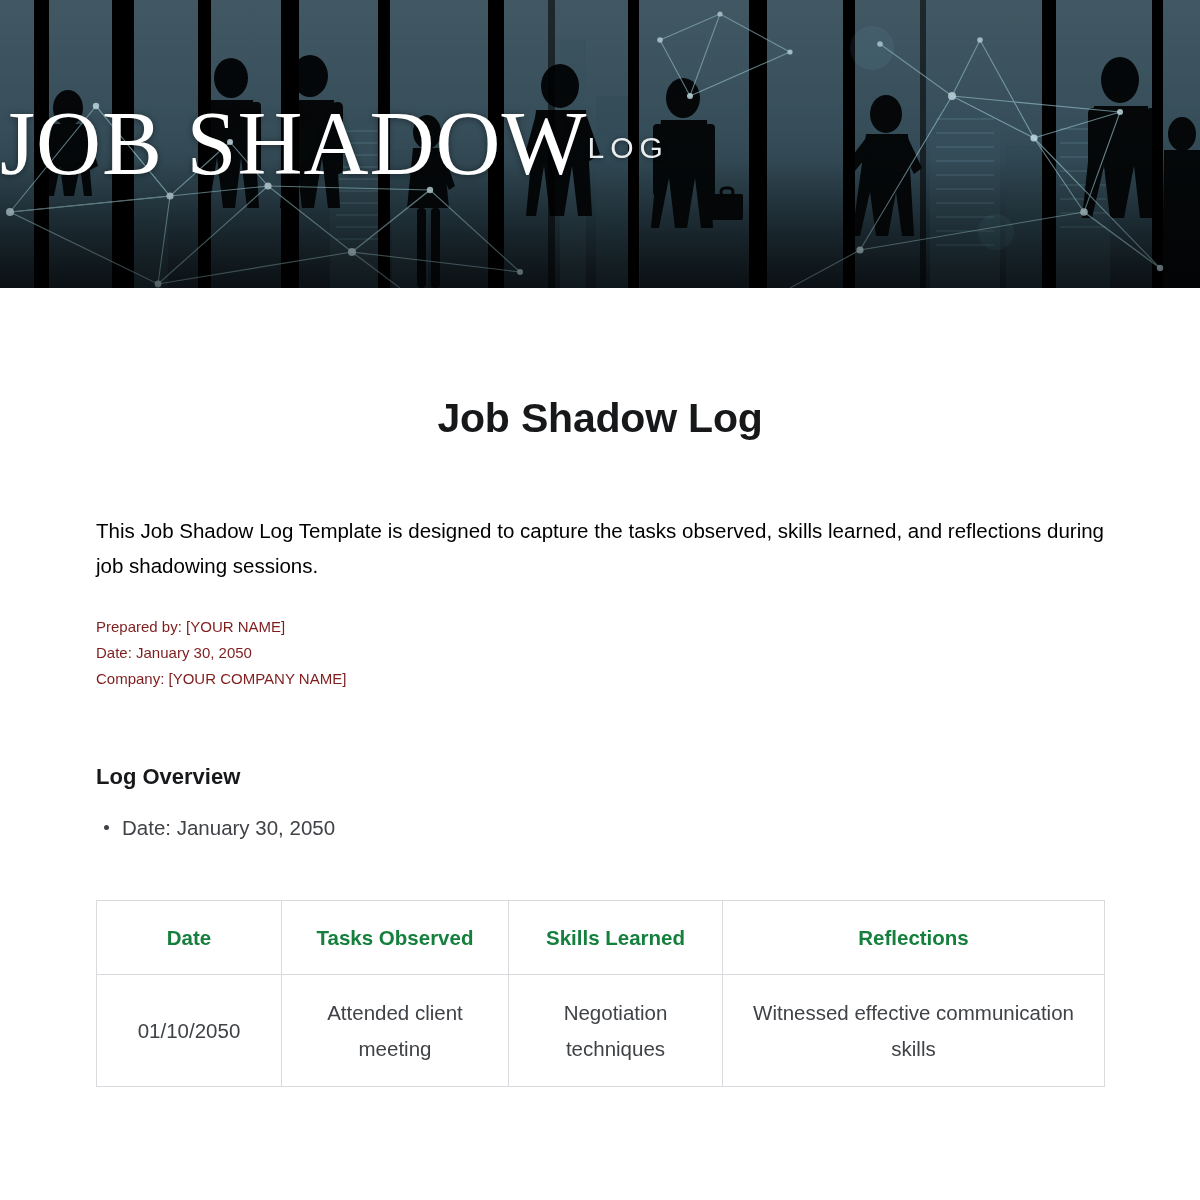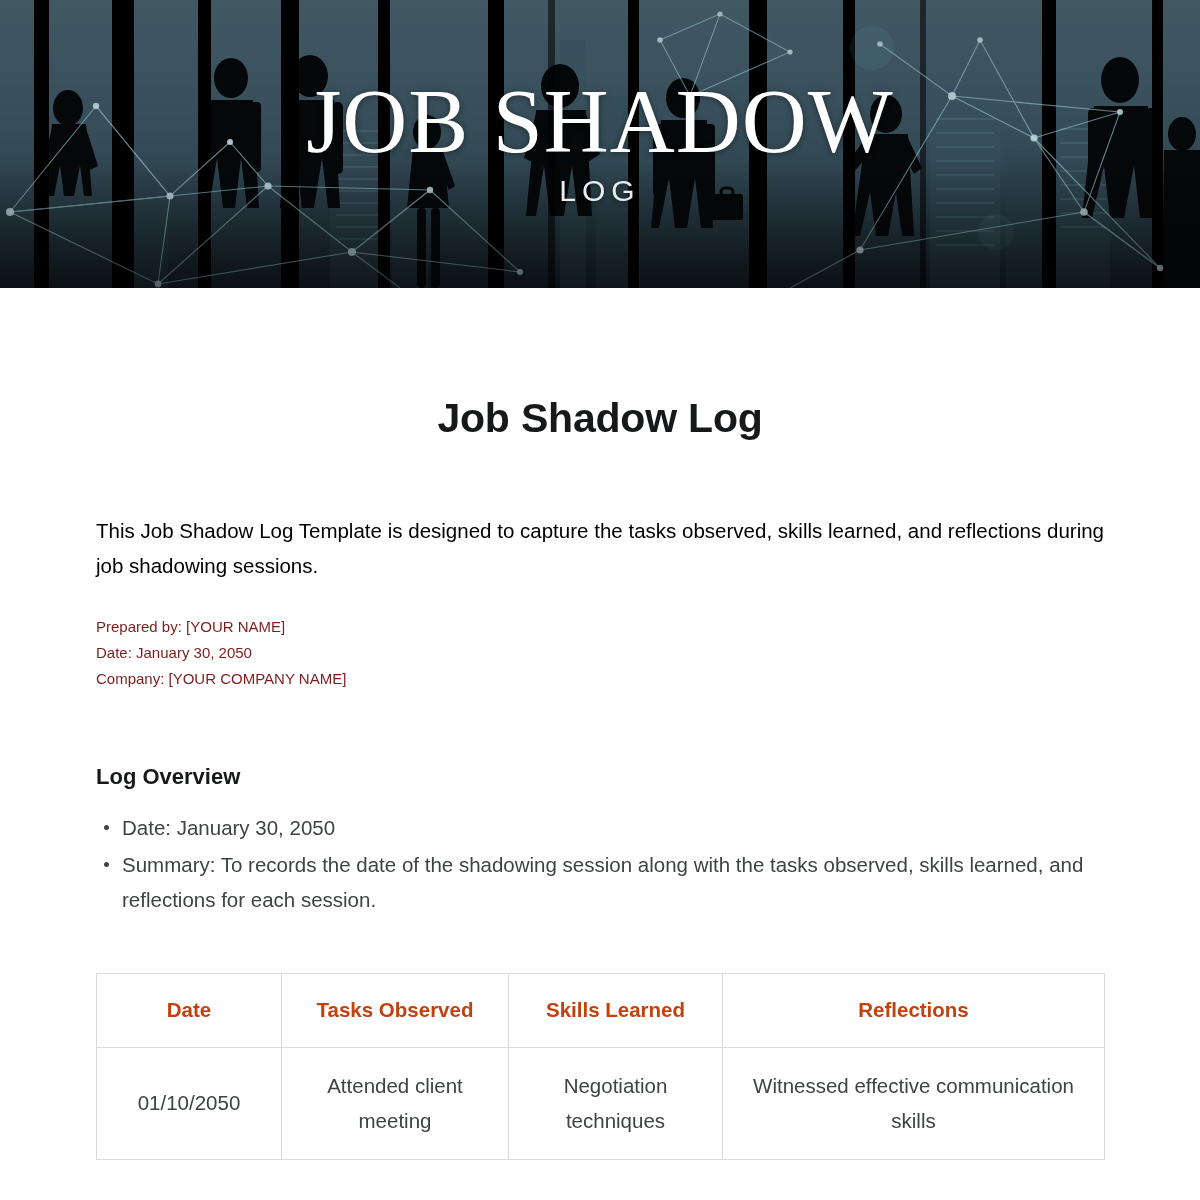--- a/index.html
+++ b/index.html
@@ -33,24 +33,23 @@
     position: absolute;
     inset: 0;
     width: 100%;
     height: 100%;
   }
 
   .banner-title-wrap {
     position: absolute;
     inset: 0;
     display: flex;
-    flex-direction: column;
+    flex-direction: row;
     align-items: center;
     justify-content: flex-start;
-    padding-top: 78px;
     z-index: 6;
     pointer-events: none;
   }
 
   .banner-title {
     font-family: "Liberation Serif", "DejaVu Serif", serif;
     font-size: 90px;
     line-height: 0.98;
     font-weight: 400;
     color: #ffffff;
@@ -148,21 +147,21 @@
     vertical-align: middle;
     padding: 18px 14px;
     color: #3f4246;
     font-size: 20.5px;
     line-height: 1.72;
     font-weight: 400;
   }
 
   .log-table th {
     font-weight: 700;
-    color: #c2410c;
+    color: #15803d;
     height: 74px;
     padding: 14px 10px;
     margin-left: 16px;
   }
 
   .log-table col.c-date      { width: 185px; }
   .log-table col.c-tasks     { width: 227px; }
   .log-table col.c-skills    { width: 214px; }
   .log-table col.c-reflect   { width: 382px; }
 
@@ -392,21 +391,20 @@
     <div class="meta-block">
       <div>Prepared by: [YOUR NAME]</div>
       <div>Date: January 30, 2050</div>
       <div>Company: [YOUR COMPANY NAME]</div>
     </div>
 
     <h2 class="section-heading">Log Overview</h2>
 
     <ul class="bullets">
       <li>Date: January 30, 2050</li>
-      <li>Summary: To records the date of the shadowing session along with the tasks observed, skills learned, and reflections for each session.</li>
     </ul>
 
     <table class="log-table">
       <colgroup>
         <col class="c-date">
         <col class="c-tasks">
         <col class="c-skills">
         <col class="c-reflect">
       </colgroup>
       <thead>

